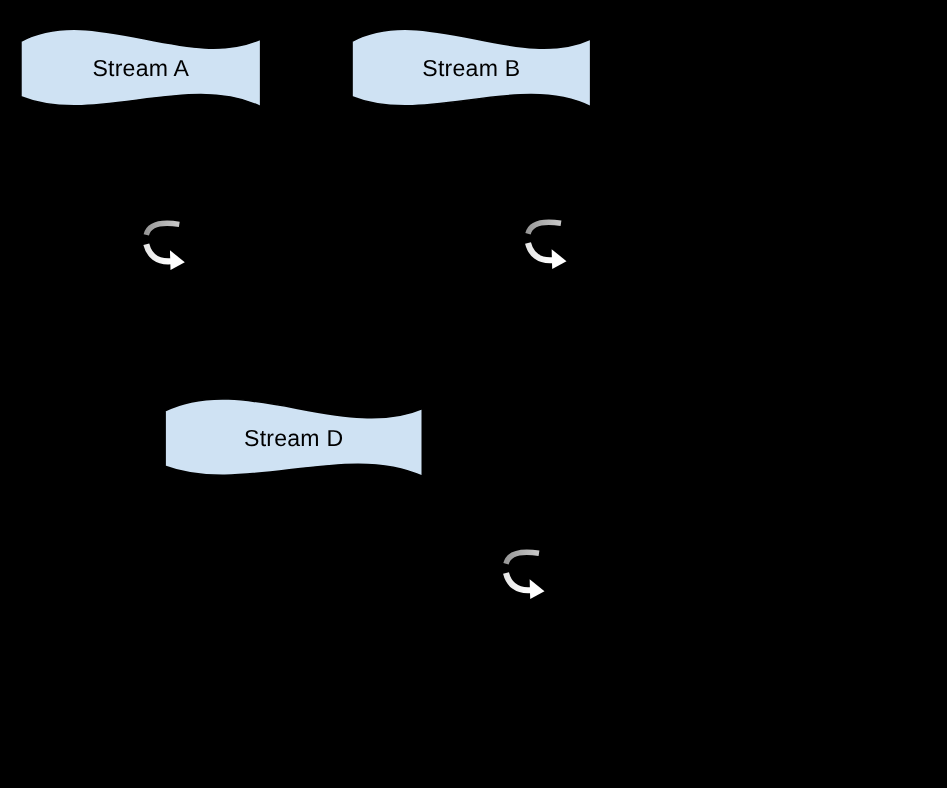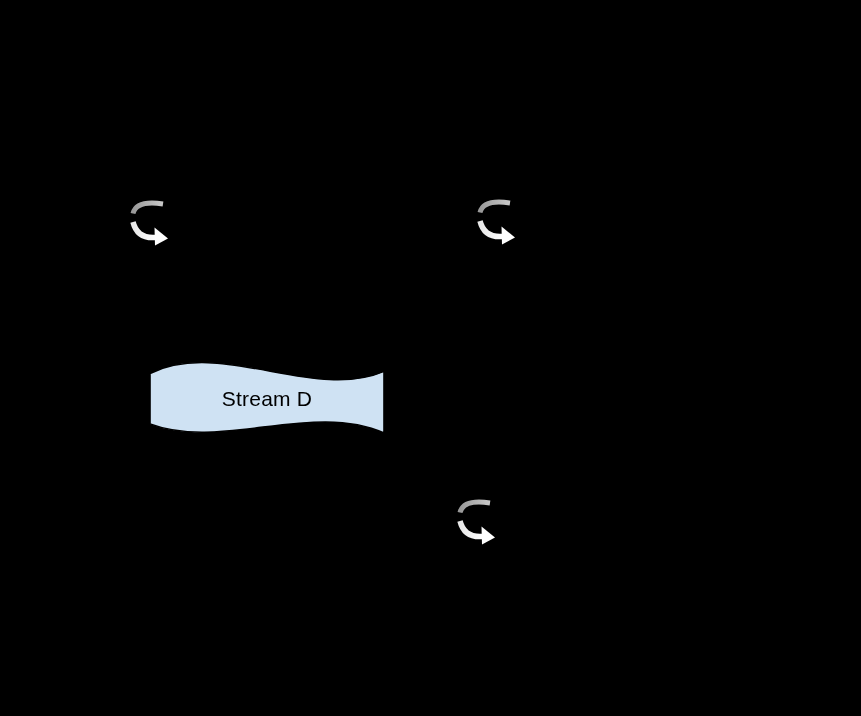--- a/index.html
+++ b/index.html
@@ -66,21 +66,33 @@
     </linearGradient>
     <linearGradient id="loop-bottom-grad" x1="0" y1="0" x2="1" y2="0">
       <stop offset="0" stop-color="#e8e8e8"></stop>
       <stop offset="1" stop-color="#ffffff"></stop>
     </linearGradient>
   </defs>
 </svg>
 
 <div class="canvas">
 
+  <div class="node" style="left:19px; top:27px; width:218px; height:70px">
+    <svg class="wave" viewBox="0 0 217 70" preserveAspectRatio="none">
+      <path d="M0,10.5 C65,-24.5 152,38.5 217,8.4 L217,70 C152,38.5 65,87.5 0,60.9 Z"></path>
+    </svg>
+    <span class="node-label">Stream A</span>
+  </div>
 
+  <div class="node" style="left:320px; top:27px; width:217px; height:70px">
+    <svg class="wave" viewBox="0 0 217 70" preserveAspectRatio="none">
+      <path d="M0,10.5 C65,-24.5 152,38.5 217,8.4 L217,70 C152,38.5 65,87.5 0,60.9 Z"></path>
+    </svg>
+    <span class="node-label">Stream B</span>
+  </div>
 
 
   <svg class="loop-icon" style="left:130px; top:199px" viewBox="0 0 38 48">
     <path d="M2.5,14.5 C4.5,6.5 13,2 32.5,5" fill="none" stroke="url(#loop-top-grad)" stroke-width="5"></path>
     <path d="M2.5,23 C5,33 12,39.5 25,38.5" fill="none" stroke="url(#loop-bottom-grad)" stroke-width="5.5"></path>
     <polygon class="loop-head" points="24,28.5 37.5,39.5 24.5,46.5"></polygon>
   </svg>
 
   <svg class="loop-icon" style="left:477px; top:198px" viewBox="0 0 38 48">
     <path d="M2.5,14.5 C4.5,6.5 13,2 32.5,5" fill="none" stroke="url(#loop-top-grad)" stroke-width="5"></path>

